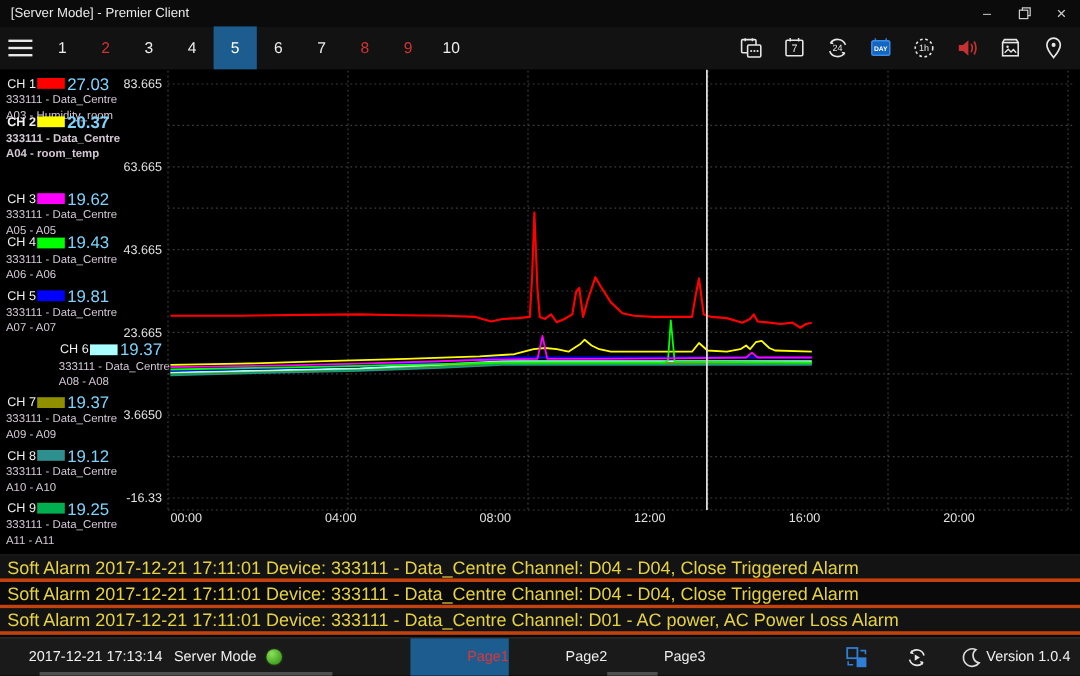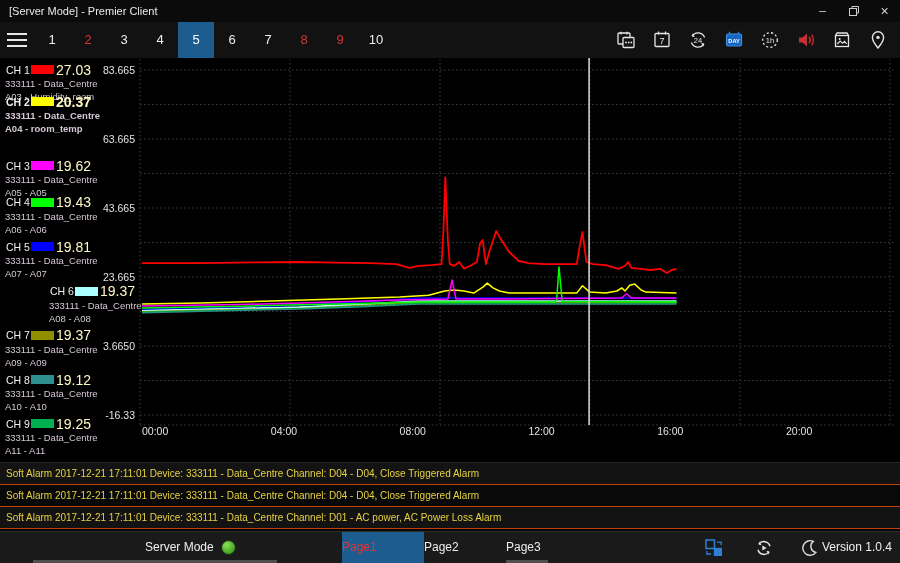--- a/index.html
+++ b/index.html
@@ -24,42 +24,42 @@
   .tab.active{background:#1d5c8f;color:#fff}
   .toolbar{margin-left:auto;display:flex;align-items:center;gap:12px;padding-right:10px}
   .tb-icon{width:24px;height:24px;display:flex;align-items:center;justify-content:center}
   
   .main{position:absolute;top:58px;left:0;width:900px;height:404px;background:#000}
   .channel-list{position:absolute;top:0;left:0;width:100px;height:414px}
   .ch{position:absolute;left:0;width:100px}
   .ch-row1{display:flex;align-items:center;height:15px;padding-left:6px}
   .ch-id{font-size:10.5px;color:#f0f0f0;width:29px}
   .ch-swatch{width:26px;height:9px;margin-right:2px}
-  .ch-val{flex:1;text-align:center;font-size:14px;color:#fef9c3;padding-right:9px}
+  .ch-val{flex:1;text-align:center;font-size:14px;color:#7dd3fc;padding-right:9px}
   .ch-sub{font-size:9.5px;color:#d5c8d5;padding-left:5px;line-height:13px;white-space:nowrap}
   .chart-svg{position:absolute;top:0;left:98px}
   .tooltip{position:absolute;left:142px;top:4px;width:97px;background:rgba(63,63,63,.96);
            z-index:5;padding:2px 0 3px 7px}
   .tt-row{font-size:10px;line-height:13.1px;color:#f2f2f2;white-space:nowrap}
   
   .alarm-list{position:absolute;top:462px;left:0;width:900px;height:69px;background:#060606;
               border-top:1px solid #262626;box-sizing:border-box}
-  .alarm-row{height:22px;line-height:22px;font-size:10px;color:#e6d23f;padding-left:6px;
-             border-bottom:1px solid #c2410c;box-sizing:border-box;white-space:nowrap}
+  .alarm-row{height:22px;line-height:22px;font-size:15px;color:#e6d23f;padding-left:6px;
+             border-bottom:3px solid #c2410c;box-sizing:border-box;white-space:nowrap}
   .alarm-row:nth-child(odd){background:#131313}
   .alarm-row:nth-child(even){background:#090909}
   
   .statusbar{position:absolute;top:531px;left:0;width:900px;height:32px;background:#1a1a1a;
              border-top:1px solid #2d2d2d;box-sizing:border-box}
   .sb-time{position:absolute;left:24px;top:0;height:31px;line-height:31px;font-size:12px;color:#f0f0f0}
   .sb-mode{position:absolute;left:145px;top:0;height:31px;line-height:31px;font-size:12px;color:#f0f0f0}
   .sb-led{position:absolute;left:222px;top:9px;width:13px;height:13px;border-radius:50%;
           background:radial-gradient(circle at 35% 30%,#8ae05a,#3f9e1e 75%);box-shadow:0 0 2px #2c6e12}
   .pages{position:absolute;left:342px;top:0;height:31px;display:flex}
-  .page-tab{width:82px;height:31px;line-height:31px;text-align:left;font-size:12px;color:#ededed}
+  .page-tab{width:82px;height:31px;line-height:31px;text-align:right;font-size:12px;color:#ededed}
   .page-tab.active{background:#1d5c8f;color:#e03535}
   .sb-icon{position:absolute;top:4px;width:24px;height:24px;display:flex;align-items:center;justify-content:center}
   .sb-version{position:absolute;right:8px;top:0;height:31px;line-height:31px;font-size:12px;color:#f0f0f0}
   .scroll-seg{position:absolute;height:3px;bottom:0;background:#4f4f4f}
 </style>
 </head>
 <body>
 
 <div class="titlebar">
   <span class="title-text">[Server Mode] - Premier Client</span>
@@ -285,20 +285,21 @@
     </svg>
 </div>
 
 <div class="alarm-list">
     <div class="alarm-row">Soft Alarm 2017-12-21 17:11:01 Device: 333111 - Data_Centre Channel: D04 - D04, Close Triggered Alarm</div>
     <div class="alarm-row">Soft Alarm 2017-12-21 17:11:01 Device: 333111 - Data_Centre Channel: D04 - D04, Close Triggered Alarm</div>
     <div class="alarm-row">Soft Alarm 2017-12-21 17:11:01 Device: 333111 - Data_Centre Channel: D01 - AC power, AC Power Loss Alarm</div>
   </div>
 
 <div class="statusbar">
+  <span class="sb-time">2017-12-21 17:13:14</span>
   <span class="sb-mode">Server Mode</span>
   <span class="sb-led"></span>
   <div class="pages">
       <div class="page-tab active">Page1</div>
       <div class="page-tab">Page2</div>
       <div class="page-tab">Page3</div>
     </div>
 
   <div class="sb-icon" style="left:702px">
     <svg width="22" height="22" viewBox="0 0 22 22">

